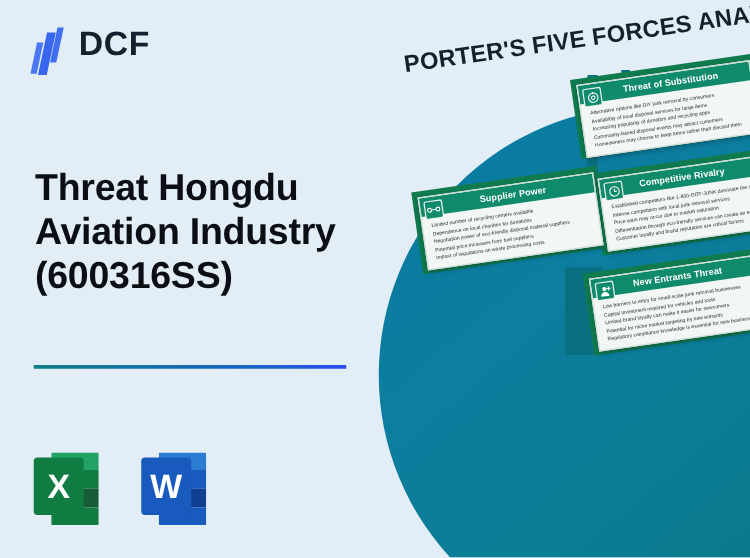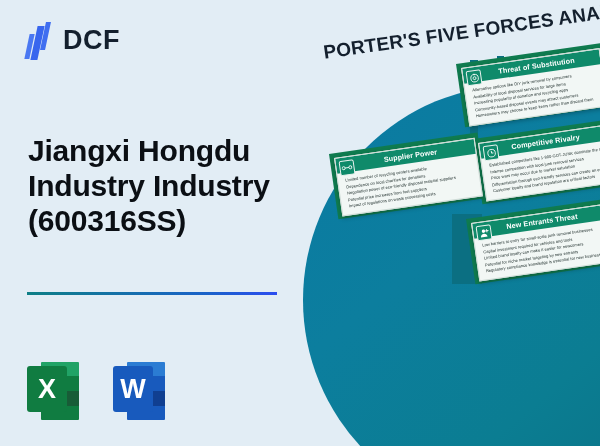--- a/index.html
+++ b/index.html
@@ -22,21 +22,21 @@
     position: absolute;
     left: 0; top: 0;
     width: 320px; height: 446px;
     z-index: 6;
   }
 
   .logo-row {
     position: absolute;
     left: 27px; top: 22px;
     display: flex;
-    align-items: center;
+    align-items: flex-start;
     gap: 10px;
   }
   .logo-mark {
     position: relative;
     width: 26px; height: 38px;
   }
   .logo-mark span {
     position: absolute;
     display: block;
     background: #3b6ef0;
@@ -282,21 +282,21 @@
 
     <div class="logo-row">
       <div class="logo-mark">
         <span class="logo-bar1"></span>
         <span class="logo-bar2"></span>
         <span class="logo-bar3"></span>
       </div>
       <div class="logo-text">DCF</div>
     </div>
 
-    <div class="company-title">Jiangxi Hongdu Industry Industry (600316SS)</div>
+    <div class="company-title">Threat Hongdu Aviation Industry (600316SS)</div>
 
     <div class="divider"></div>
 
     <div class="file-icons">
 
       <div class="doc-icon xl">
         <div class="doc-page">
           <span class="band b1"></span>
           <span class="band b2"></span>
           <span class="band b3"></span>

